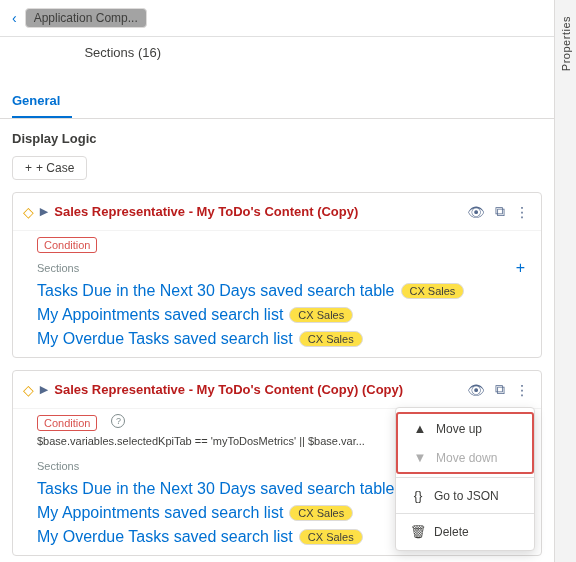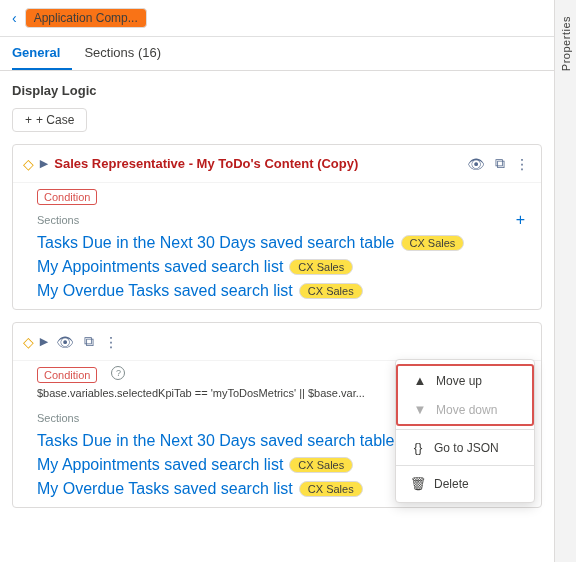--- a/index.html
+++ b/index.html
@@ -34,21 +34,21 @@
       color: #0070d2;
       font-size: 14px;
       cursor: pointer;
     }
     .header-title {
       font-size: 13px;
       font-weight: 600;
       color: #3e3e3c;
     }
     .header-badge {
-      background: #f97316;
+      background: #a3a3a3;
       border: 1px solid #dddbda;
       border-radius: 4px;
       padding: 2px 8px;
       font-size: 12px;
       color: #3e3e3c;
     }
 
     
     .tabs {
       display: flex;
@@ -61,20 +61,21 @@
       font-size: 13px;
       color: #3e3e3c;
       cursor: pointer;
       margin-right: 12px;
       border-bottom: 2px solid transparent;
     }
     .tab.active {
       color: #0070d2;
       border-bottom: 2px solid #0070d2;
       font-weight: 600;
+      margin-top: 48px;
     }
 
     
     .body {
       flex: 1;
       overflow-y: auto;
       padding: 12px;
       background: #fff;
     }
 
@@ -338,20 +339,21 @@
           <span class="section-tag-badge">CX Sales</span>
         </div>
       </div>
     </div>
 
     
     <div class="case-item" style="position:relative;">
       <div class="case-header">
         <span class="diamond-icon">◇</span>
         <span class="expand-icon">▶</span>
+        <span class="case-name">Sales Representative - My ToDo's Content (Copy) (Copy)</span>
         <div class="case-actions">
           <span class="case-action-icon">👁</span>
           <span class="case-action-icon">⧉</span>
           <span class="case-action-icon">⋮</span>
         </div>
       </div>
       <div style="display:flex;align-items:center;">
         <span class="condition-badge">Condition</span>
         <span class="help-icon">?</span>
       </div>

